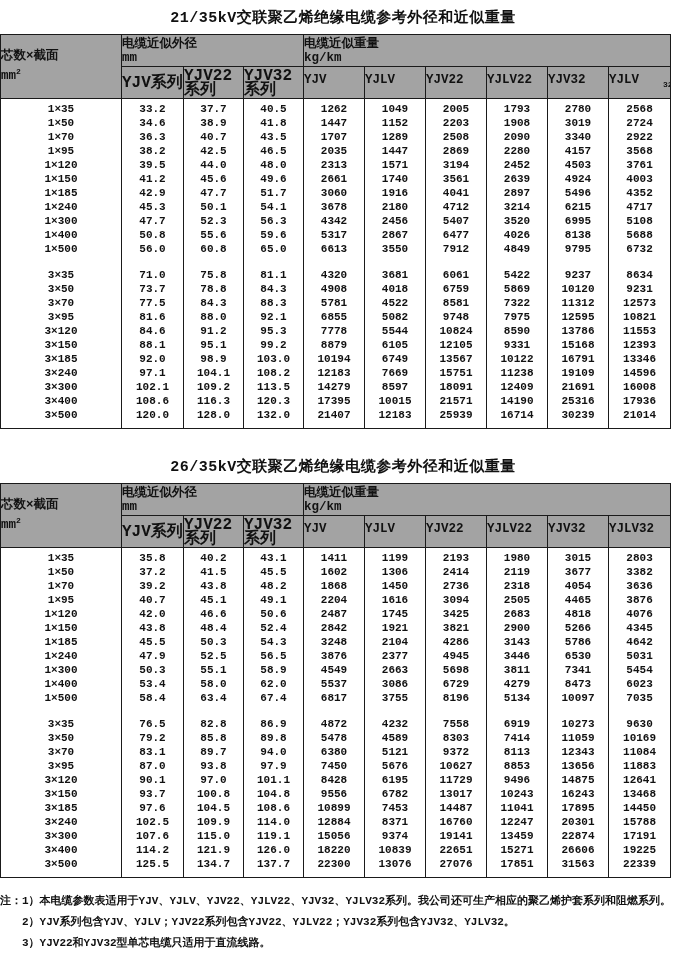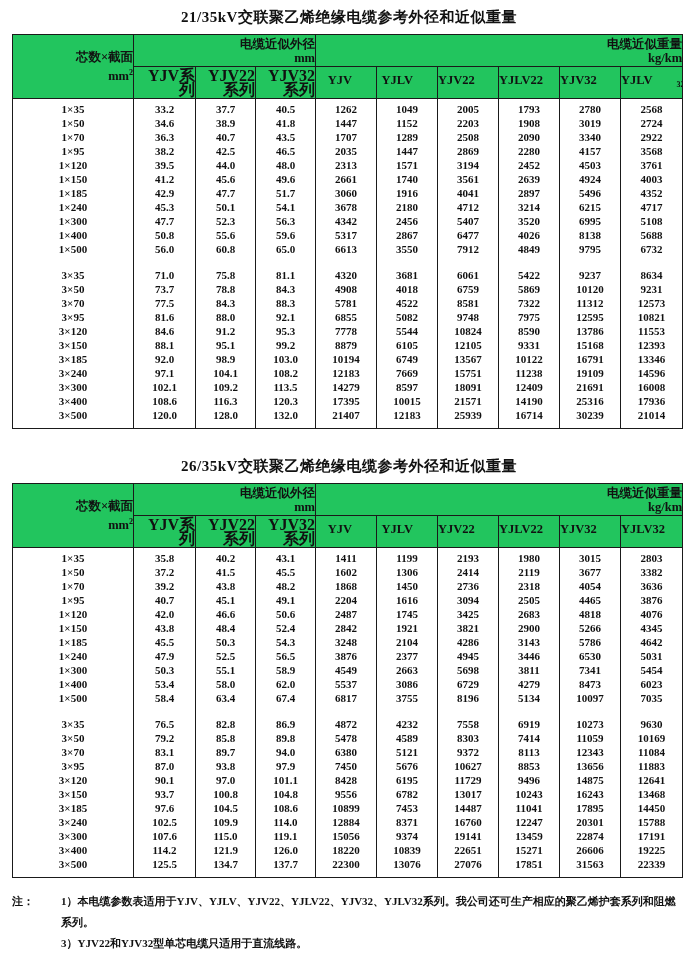--- a/index.html
+++ b/index.html
@@ -1,37 +1,37 @@
 <!DOCTYPE html>
 <html><head>
 <meta charset="utf-8">
 <style>
   html,body{margin:0;padding:0;background:#ffffff;color:#111;}
   body{width:700px;height:954px;font-family:"Liberation Serif","DejaVu Serif",serif;}
-  .doc{padding:8px 14px 0 12px;}
+  .doc{padding:8px 14px 0 0;font-family:Liberation Mono, monospace;}
   .tbl-title{margin:0 0 7px 0;text-align:center;font-size:15px;font-weight:bold;letter-spacing:.5px;}
   .tbl-title.second{margin-top:28px;}
   table.cable{border-collapse:collapse;table-layout:fixed;width:671px;border:1.5px solid #1a1a1a;}
   table.cable th,table.cable td{border-left:1px solid #1a1a1a;padding:0;overflow:hidden;}
-  table.cable thead th{background:#22c55e;border-bottom:1px solid #1a1a1a;font-weight:bold;
-    text-align:right;vertical-align:middle;font-size:12.5px;line-height:14px;}
+  table.cable thead th{background:#a3a3a3;border-bottom:1px solid #1a1a1a;font-weight:bold;
+    text-align:left;vertical-align:middle;font-size:12.5px;line-height:14px;}
   table.cable thead tr{height:32px;}
   table.cable thead th.series{font-size:16px;}
   table.cable thead th.spec{font-size:12.5px;line-height:16px;}
   table.cable thead sup{font-size:8px;}
   table.cable thead sub.subm{font-size:8px;margin-left:24px;}
   table.cable tbody td{text-align:center;vertical-align:middle;font-size:11px;font-weight:bold;
     height:14px;line-height:14px;}
   table.cable tbody tr:first-child td{padding-top:3px;}
   table.cable tbody tr:last-child td{padding-bottom:6px;}
   table.cable tbody tr.spacer td{height:12px;}
   .notes{display:flex;align-items:flex-start;padding:13px 2px 0 0;font-weight:bold;
     font-size:11px;line-height:21px;}
   .notes .notes-label{flex:none;white-space:nowrap;}
-  .notes .note-items{flex:1;margin-left:27px;}
+  .notes .note-items{flex:1;}
 </style>
 </head>
 <body>
 
 <div class="doc">
 
   <h2 class="tbl-title">21/35kV交联聚乙烯绝缘电缆参考外径和近似重量</h2>
 
   <table class="cable">
     <colgroup>
@@ -672,17 +672,18 @@
           <td>31563</td>
           <td>22339</td>
         </tr>
       </tbody>
   </table>
 
   <div class="notes">
     <span class="notes-label">注：</span>
     <div class="note-items">
       <div>1）本电缆参数表适用于YJV、YJLV、YJV22、YJLV22、YJV32、YJLV32系列。我公司还可生产相应的聚乙烯护套系列和阻燃系列。</div>
+      <div>2）YJV系列包含YJV、YJLV；YJV22系列包含YJV22、YJLV22；YJV32系列包含YJV32、YJLV32。</div>
       <div>3）YJV22和YJV32型单芯电缆只适用于直流线路。</div>
     </div>
   </div>
 
 </div>
 
 </body></html>

